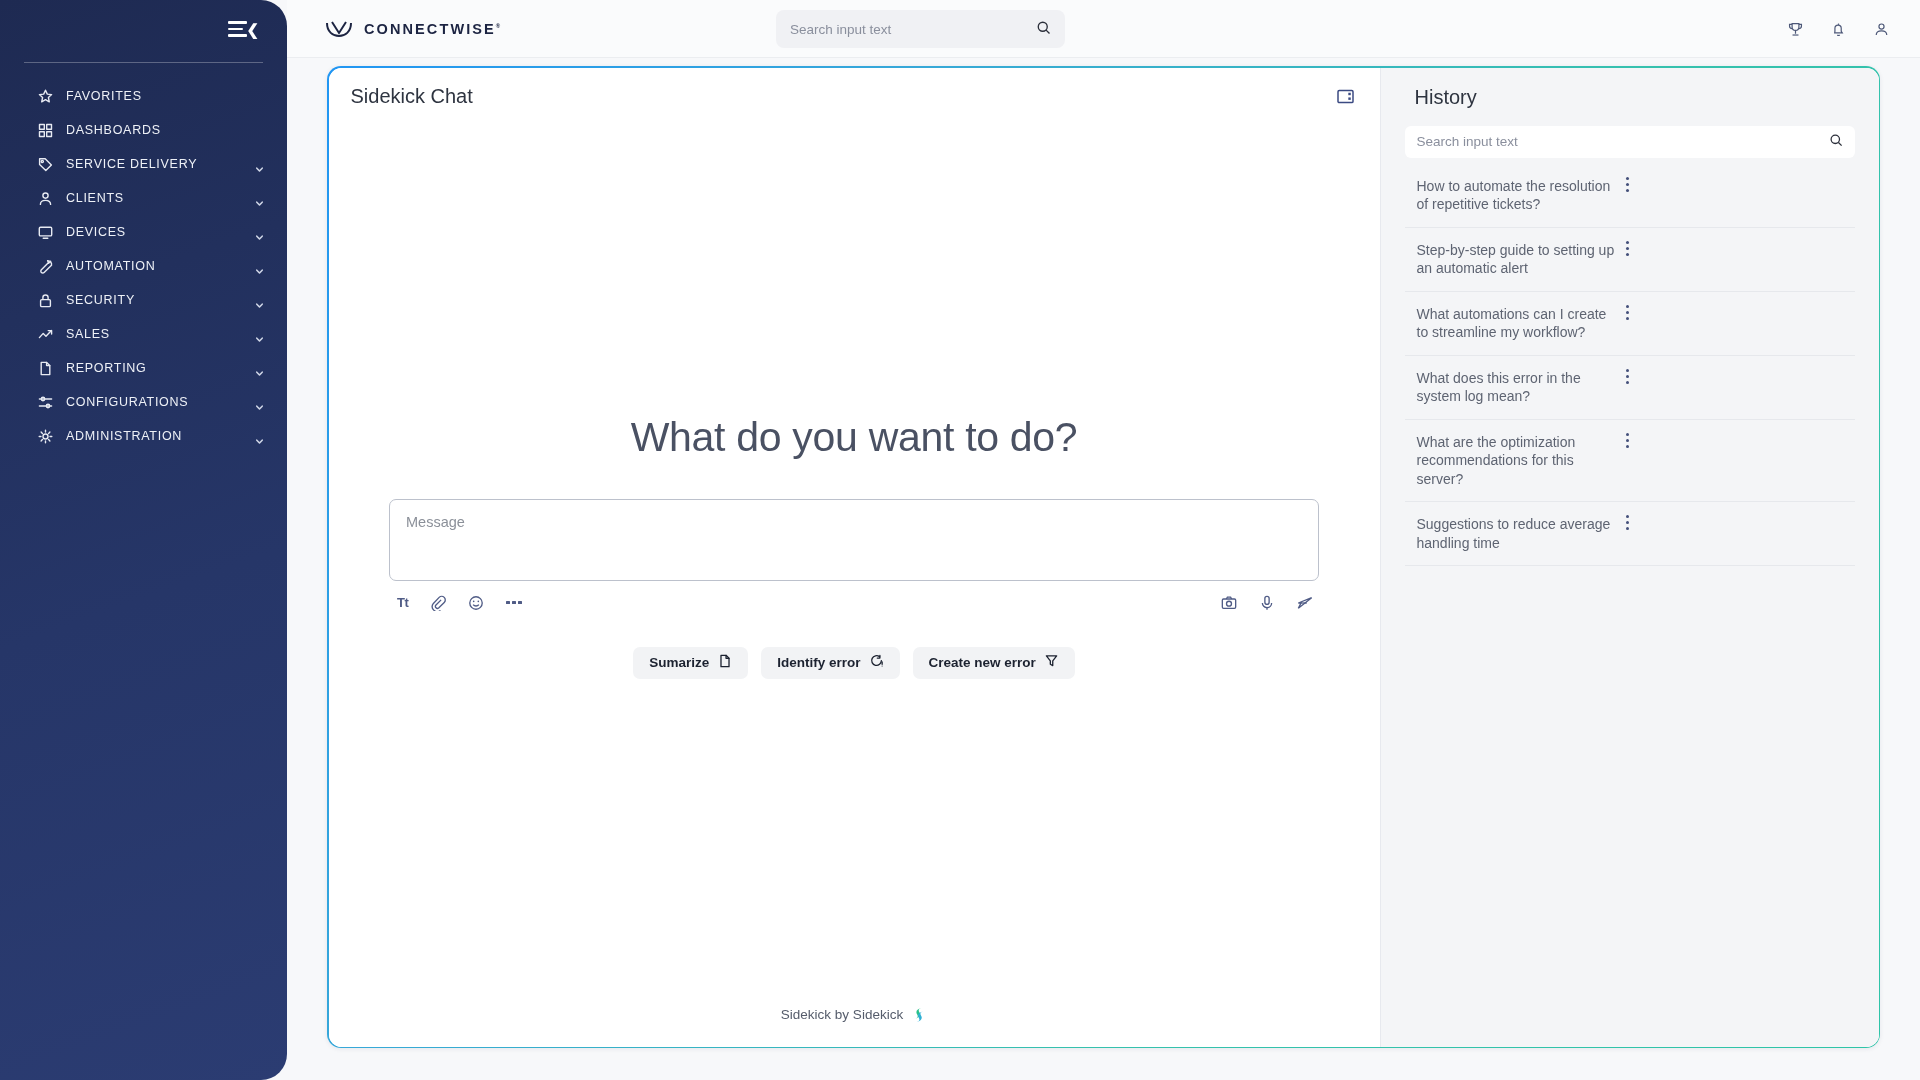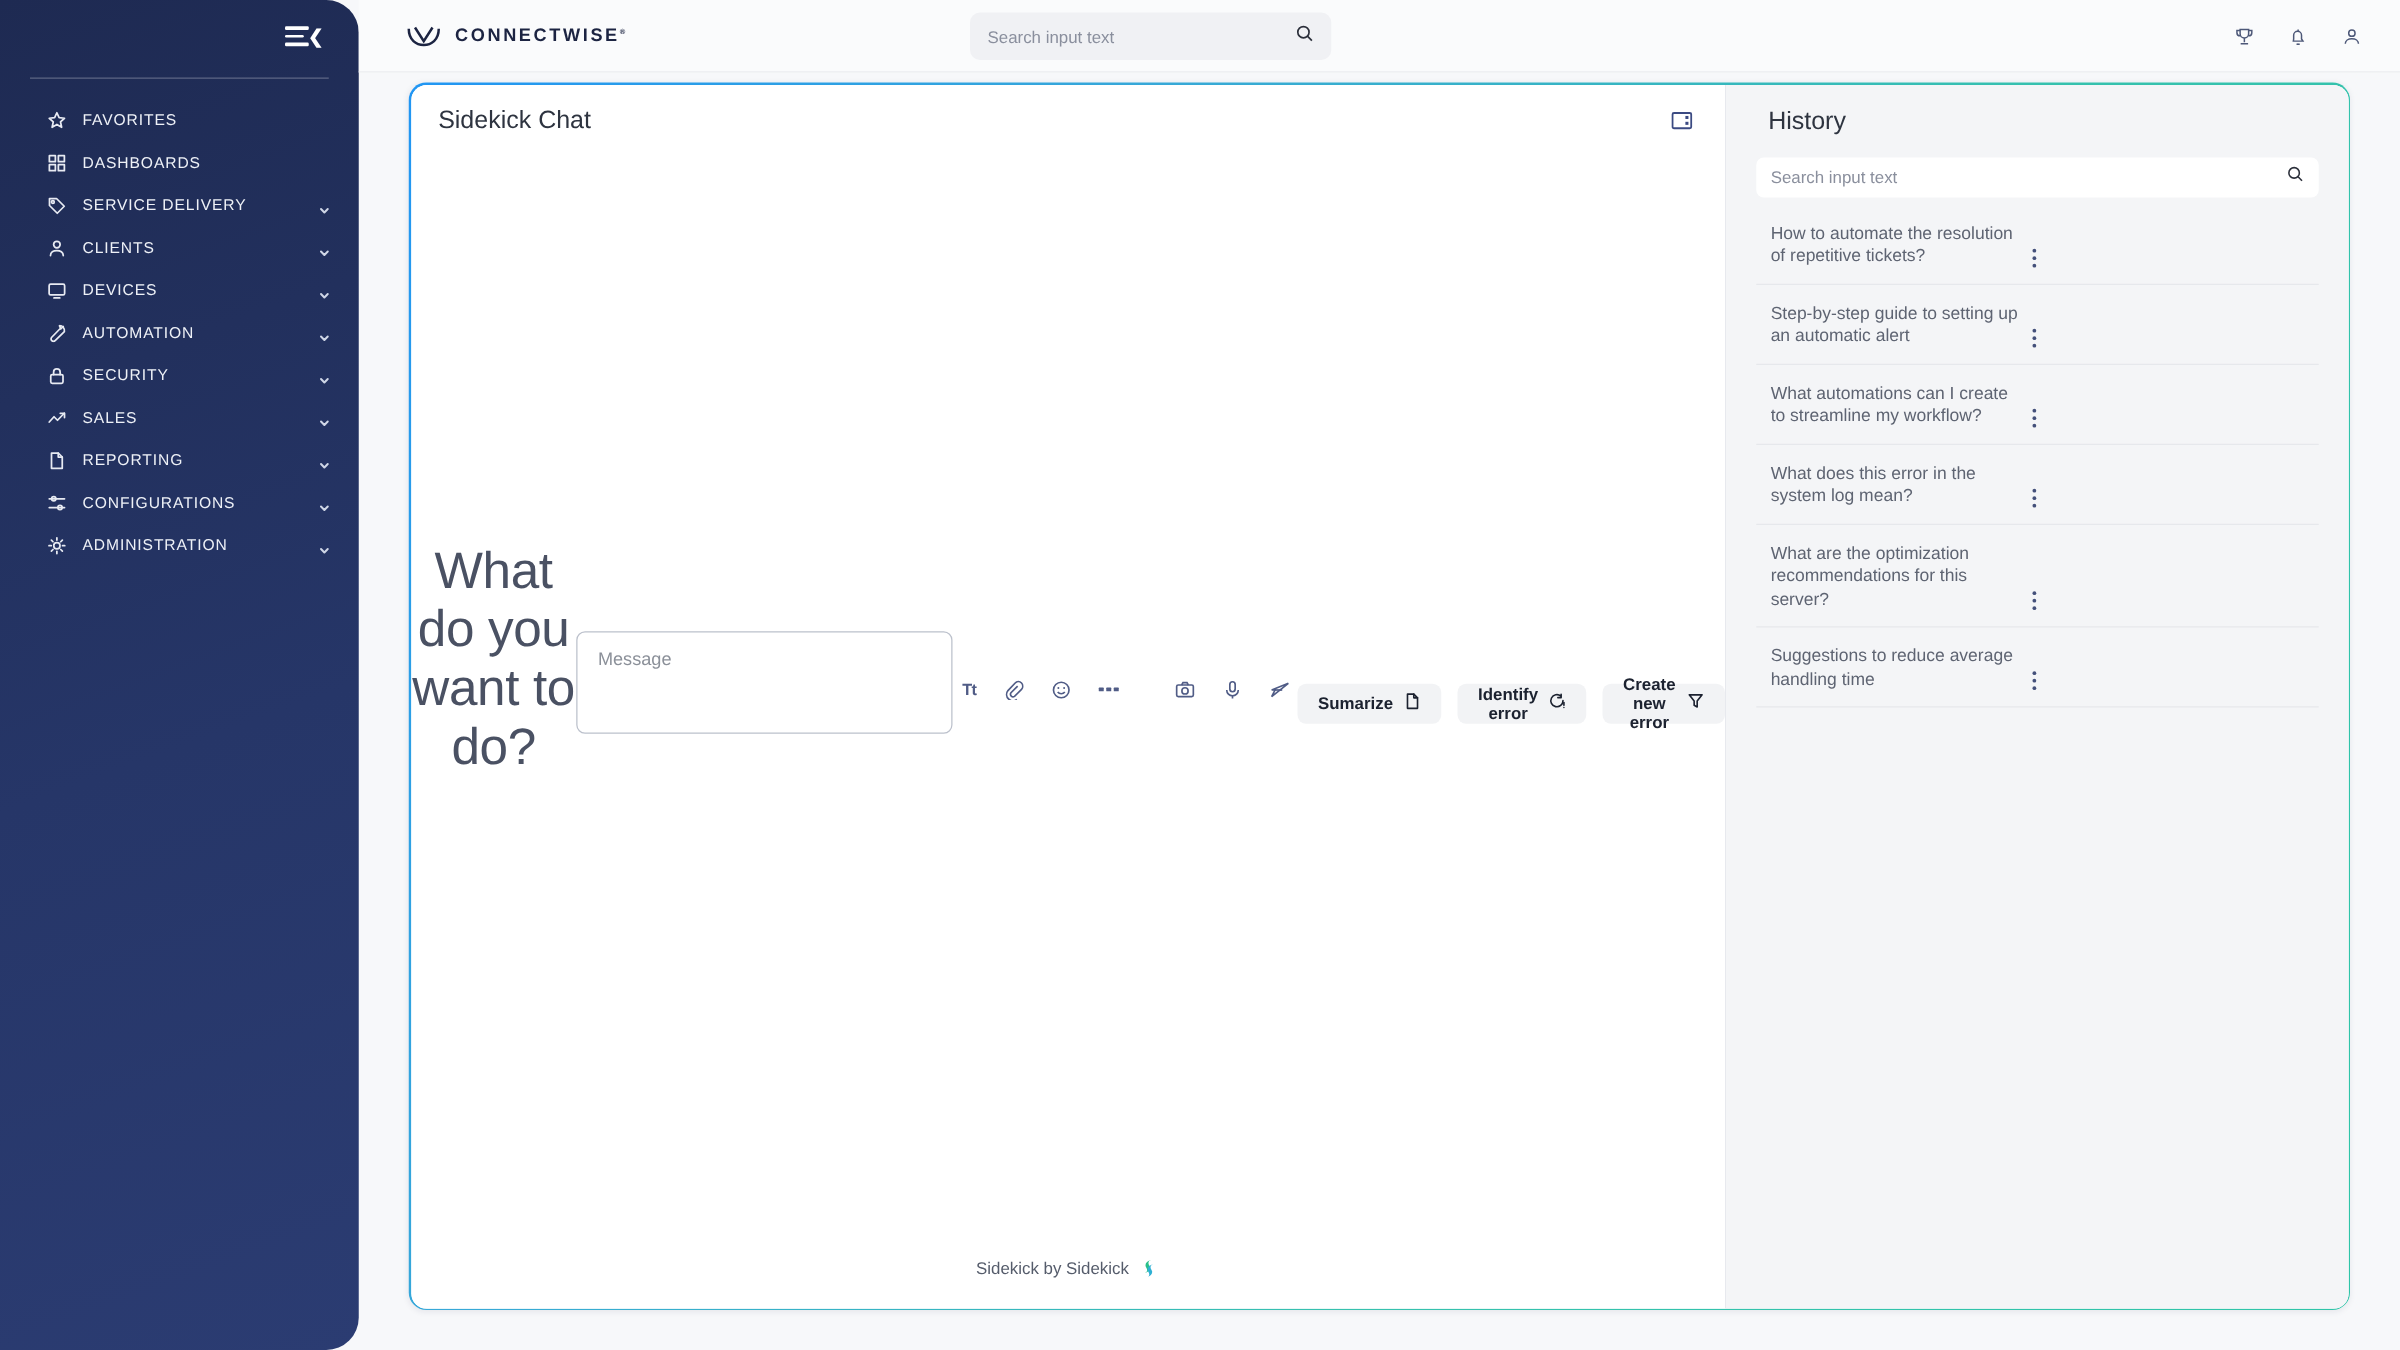--- a/index.html
+++ b/index.html
@@ -109,21 +109,21 @@
   }
   #chat-head {
     height: 58px; display: flex; align-items: center;
     padding: 0 26px 0 22px; flex-shrink: 0;
   }
   #chat-title { font-size: 20px; color: #2e3440; font-weight: 400; flex: 1; }
   #panel-toggle { cursor: pointer; display:flex; }
   #panel-toggle svg { width: 17px; height: 15px; }
 
   #chat-body {
-    flex: 1; display: flex; 
+    flex: 1; display: flex; flex-direction: column;
     align-items: center; justify-content: center;
     padding-bottom: 80px;
   }
   #headline {
     font-size: 41px; color: #4a5163; font-weight: 300;
     letter-spacing: -.3px; margin-bottom: 38px; text-align: center;
   }
   #composer {
     width: 930px; height: 82px;
     border: 1px solid #bcc1cc; border-radius: 7px;
@@ -171,21 +171,21 @@
     padding: 18px 0 0 10px; height: 58px;
   }
   #hist-search {
     height: 32px; background: #fff; border-radius: 6px;
     display: flex; align-items: center; padding: 0 12px;
     margin: 0 0 6px 0;
   }
   #hist-search .hs-text { flex:1; font-size: 13.5px; color: #8a8f9d; }
   #hist-search .mag svg { width: 14px; height: 14px; }
   .hist-item {
-    display: flex; align-items: flex-end;
+    display: flex; align-items: flex-start;
     padding: 13px 2px 13px 12px;
     border-bottom: 1px solid #e6e8ec;
     cursor: pointer;
   }
   .hist-text {
     flex: 1; font-size: 14px; color: #5e6472;
     line-height: 18.5px; max-width: 200px;
   }
   .kebab {
     width: 22px; display:flex; flex-direction:column; align-items:center;

